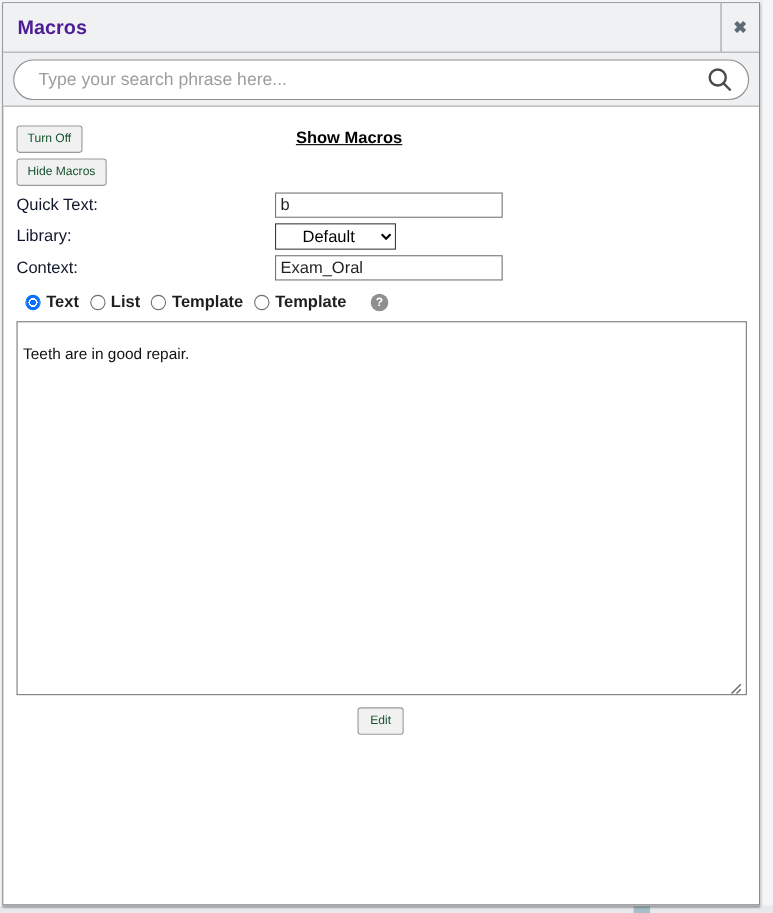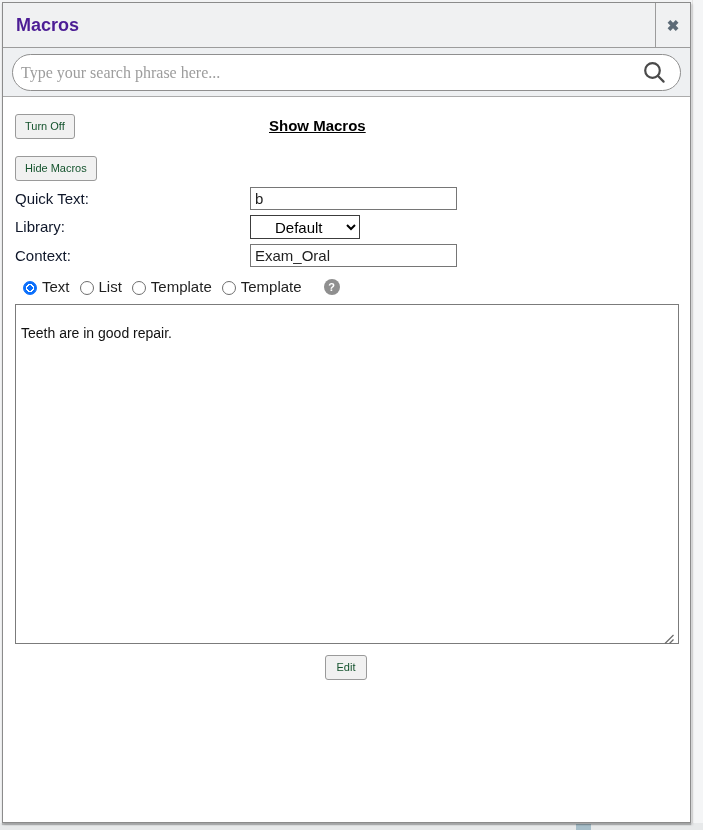--- a/index.html
+++ b/index.html
@@ -22,48 +22,48 @@
     box-shadow:0 2px 1px rgba(0,0,0,0.22), 2px 2px 2px rgba(0,0,0,0.10);
     z-index:2;
   }
   .titlebar { height:45px; background:#f0f1f2; border-bottom:1px solid #9c9c9c; display:flex; align-items:stretch; }
   .titlebar-title { flex:1; display:flex; align-items:center; padding-left:13px; font-size:18px; font-weight:bold; color:#4c1d95; }
   .close-box { width:35px; border-left:1px solid #9c9c9c; display:flex; align-items:center; justify-content:center; cursor:pointer; }
   .close-glyph { color:#5d6b77; font-size:15px; font-weight:bold; line-height:1; }
 
   .search-section { height:49px; background:#eef0f2; border-bottom:1px solid #ababab; padding:6px 9px 0 9px; }
   .search-pill { height:37px; border:1px solid #8f8f8f; border-radius:19px; background:#fff; display:flex; align-items:center; }
-  .search-input { flex:1; border:none; outline:none; background:transparent; margin-left:8px; font-size:16px; color:#0c4a6e; font-family:Liberation Serif, serif; }
+  .search-input { flex:1; border:none; outline:none; background:transparent; margin-left:22px; font-size:16px; color:#0c4a6e; font-family:Liberation Sans, sans-serif; }
   .search-input::placeholder { color:#9d9d9d; opacity:1; }
   .search-icon { margin:0 14px 0 8px; display:flex; }
 
   .content { padding:0 13px 0 12px; }
 
   .btn {
     background:#f1f1f1; border:1px solid #9a9a9a; border-radius:3px;
     font-size:11px; color:#14532d; padding:2px 9px 3px 9px; height:25px;
     font-family:"Liberation Sans", sans-serif; cursor:pointer;
   }
   .row-top { margin-top:17px; position:relative; }
   .show-macros-link { position:absolute; left:254px; top:3px; font-size:15px; color:#000000; text-decoration:underline; cursor:pointer;font-weight:bold; }
-  .row-hide { margin-top:17px; }
+  .row-hide { margin-top:5px; }
 
   .form-row { display:flex; margin-top:5px; align-items:flex-start; }
   .form-label { width:235px; font-size:15px; color:#0f172a; padding-top:3px; }
   .text-input {
     width:207px; height:23px; border:1px solid #767676; font-size:15px;
     padding:0 4px; color:#1f1f1f; font-family:"Liberation Sans", sans-serif; outline:none;
   }
   .library-select {
     height:24px; min-width:82px; border:1px solid #3c3c3c; font-size:15px;
     color:#000; background:#fff; font-family:"Liberation Sans", sans-serif; padding:0 20px;
   }
 
   .radio-row { margin-top:11px; display:flex; align-items:center; font-size:15px; color:#1f1f1f; padding-left:8px; }
-  .radio-group { display:flex; align-items:flex-end; margin-right:10px; cursor:pointer; }
+  .radio-group { display:flex; align-items:center; margin-right:10px; cursor:pointer;font-weight:bold; }
   .radio-circle { width:14px; height:14px; border-radius:50%; border:1px solid #6e6e6e; background:#fff; flex:0 0 auto; }
   .radio-circle.checked {
     border:1px solid #0b6ffb;
     background:radial-gradient(circle at center, #0b6ffb 0 2.6px, #ffffff 2.7px 4.1px, #0b6ffb 4.2px 8px);
   }
   .radio-label { margin-left:5px; }
   .help-badge {
     margin-left:12px; width:16px; height:16px; border-radius:50%;
     background:#8f8f8f; color:#fff; font-size:11px; font-weight:bold;
     display:flex; align-items:center; justify-content:center; cursor:pointer;

